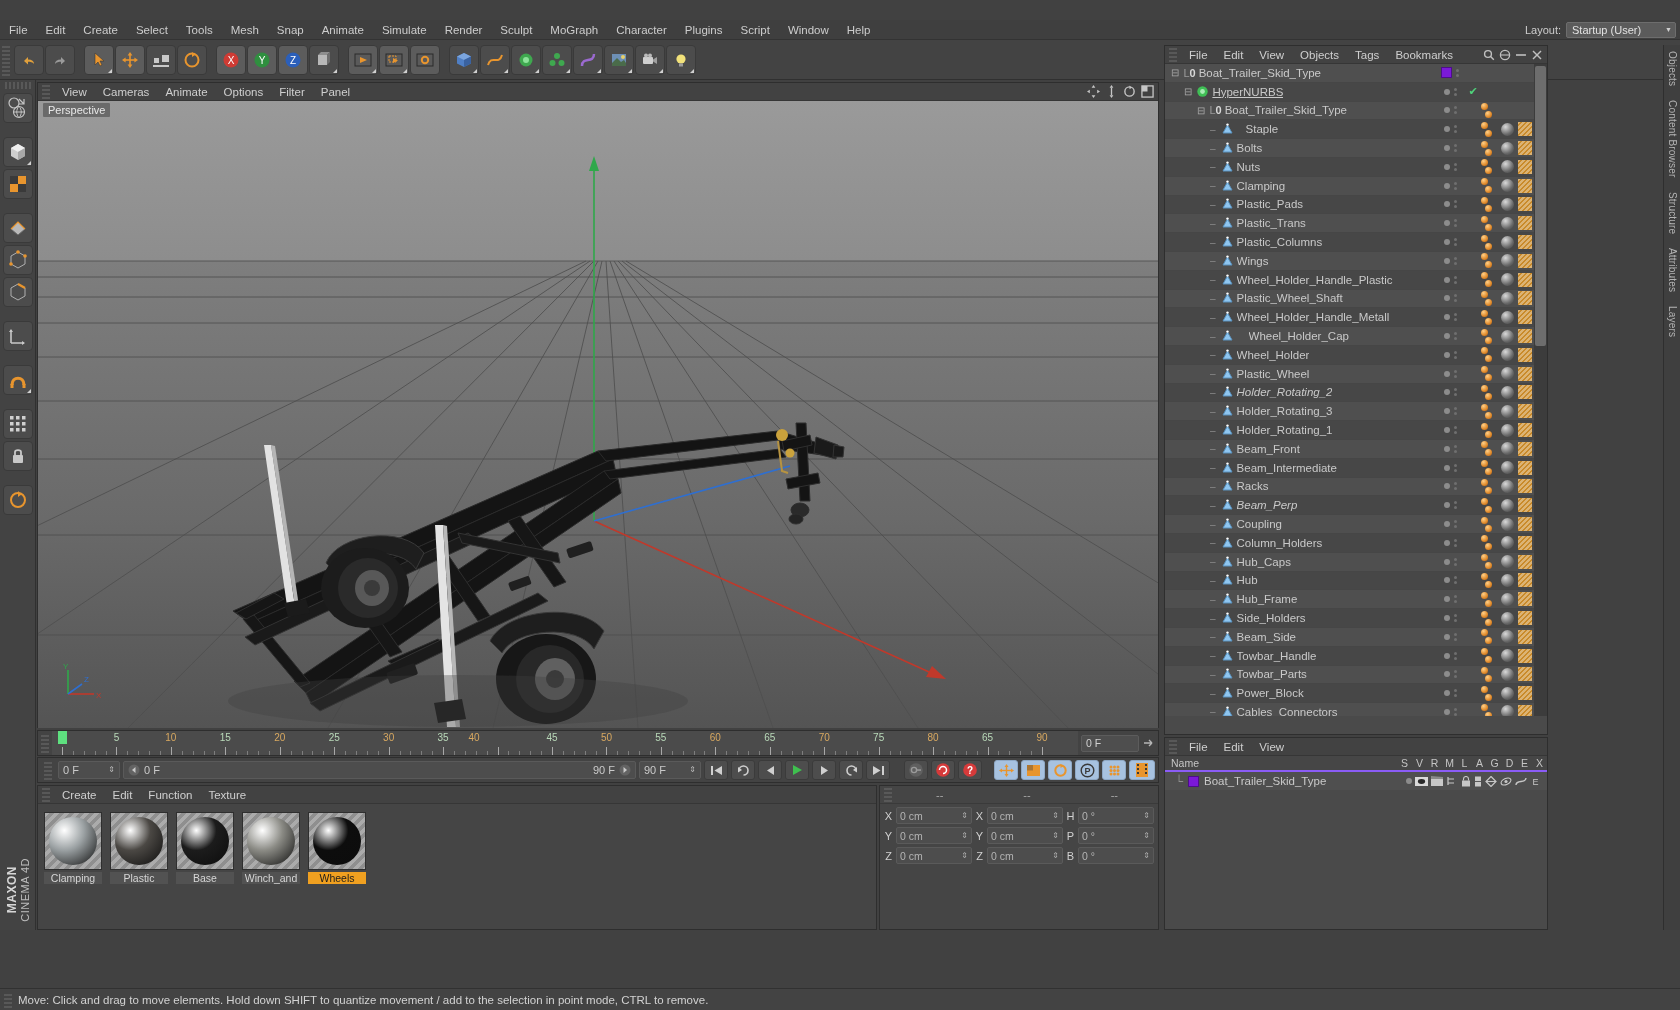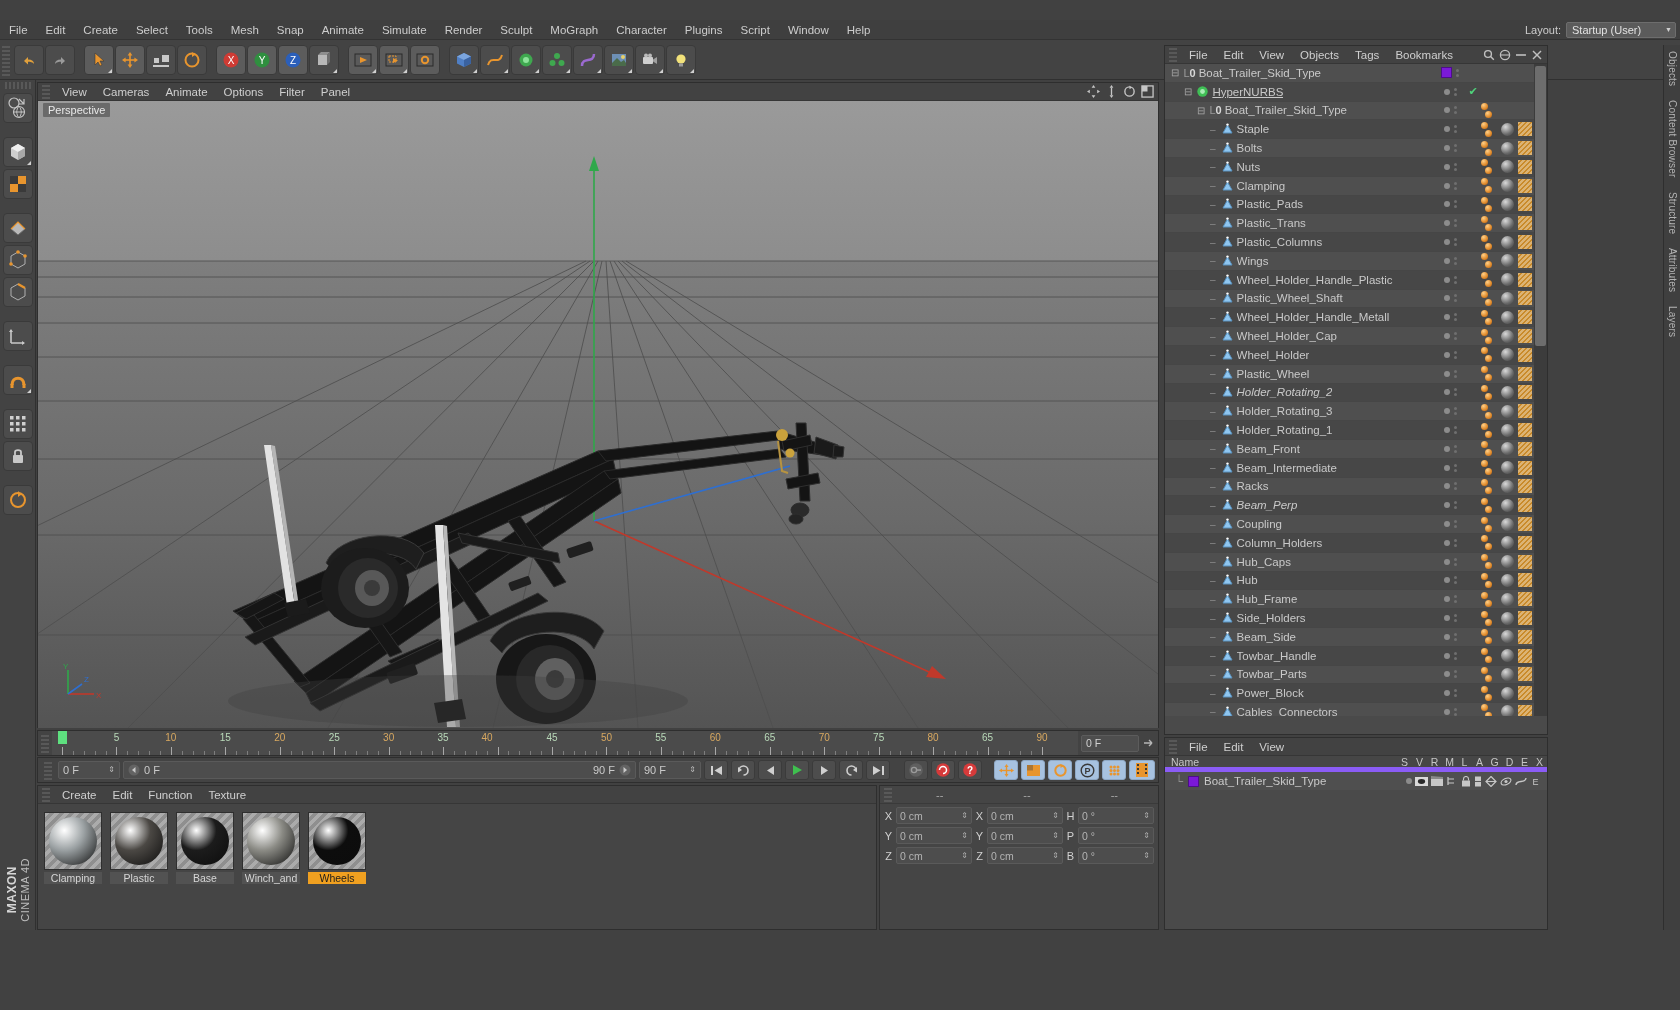--- a/index.html
+++ b/index.html
@@ -242,21 +242,21 @@
      background:#6d6d6d; border-radius:2px;}
 
   
   .attrmgr {
     position:absolute; left:1164px; top:737px; width:384px; height:193px;
     background:#4a4a4a; border:1px solid #2e2e2e;
   }
   .am-menubar { height:18px; background:#424242; display:flex; align-items:center;
       border-bottom:1px solid #363636;}
   .am-header { height:16px; background:#464646; display:flex; align-items:center;
-      border-bottom:5px solid #8b5cf6; font-size:10.5px; color:#c5c5c5;}
+      border-bottom:2px solid #8b5cf6; font-size:10.5px; color:#c5c5c5;}
   .am-header .nm { padding-left:6px; flex:1;}
   .am-header .c { width:15px; text-align:center; }
   .am-row { height:18px; display:flex; align-items:center; background:#4f4f4f;
       font-size:11.5px; color:#c9c9c9; }
 
   
   .rightdock {
     position:absolute; right:0; top:45px; width:17px; height:885px;
     background:#3f3f3f; border-left:1px solid #2e2e2e;
     display:flex; flex-direction:column; align-items:center; padding-top:6px; gap:14px;
@@ -842,21 +842,21 @@
         <div class="tl-tick" style="left: 979.111px; height: 4px; background: rgb(126, 126, 126);"></div>
         <div class="tl-tick" style="left: 990px; height: 8px; background: rgb(168, 168, 168);"></div>
         <div class="tl-num" style="left: 10px;">0</div>
         <div class="tl-num" style="left: 64.4444px;">5</div>
         <div class="tl-num orange" style="left: 118.889px;">10</div>
         <div class="tl-num" style="left: 173.333px;">15</div>
         <div class="tl-num orange" style="left: 227.778px;">20</div>
         <div class="tl-num" style="left: 282.222px;">25</div>
         <div class="tl-num orange" style="left: 336.667px;">30</div>
         <div class="tl-num" style="left: 391.111px;">35</div>
-        <div class="tl-num orange" style="left: 435px;">40</div>
+        <div class="tl-num orange" style="left: 422px;">40</div>
         <div class="tl-num" style="left: 500px;">45</div>
         <div class="tl-num orange" style="left: 554.444px;">50</div>
         <div class="tl-num" style="left: 608.889px;">55</div>
         <div class="tl-num orange" style="left: 663.333px;">60</div>
         <div class="tl-num" style="left: 717.778px;">65</div>
         <div class="tl-num orange" style="left: 772.222px;">70</div>
         <div class="tl-num" style="left: 826.667px;">75</div>
         <div class="tl-num orange" style="left: 881.111px;">80</div>
         <div class="tl-num" style="left: 935.556px;">65</div>
         <div class="tl-num orange" style="left: 990px;">90</div>
@@ -1213,21 +1213,21 @@
             </div>
           </div>
         </div>
         <div class="om-row">
           <div class="om-name" style="padding-left: 45px; max-width: 252px;">
             <span style="color: rgb(140, 140, 140); font-size: 10px; margin-right: 2px;">–</span>
             <svg width="13" height="12" viewBox="0 0 13 12">
               <path d="M6.5 2 L11 10 L2 10 Z" fill="#8fc6f0" stroke="#5a93c0"></path>
               <circle cx="6.5" cy="1.6" r="1.2" fill="#ffffff"></circle>
             </svg>
-            <span style="overflow: hidden; text-overflow: clip; white-space: nowrap;">Staple</span>
+            <span style="overflow: hidden; text-overflow: clip; white-space: nowrap; margin-left: 9px;">Staple</span>
           </div>
           <div class="om-cols">
             <div class="dotcol">
               <span class="dot"></span>
               <span class="dotstack">
                 <span class="dot sm"></span>
                 <span class="dot sm"></span>
               </span>
             </div>
             <div style="width: 16px; text-align: center; color: rgb(79, 210, 122); font-size: 11px;"></div>
@@ -1565,21 +1565,21 @@
             </div>
           </div>
         </div>
         <div class="om-row">
           <div class="om-name" style="padding-left: 45px; max-width: 252px;">
             <span style="color: rgb(140, 140, 140); font-size: 10px; margin-right: 2px;">–</span>
             <svg width="13" height="12" viewBox="0 0 13 12">
               <path d="M6.5 2 L11 10 L2 10 Z" fill="#8fc6f0" stroke="#5a93c0"></path>
               <circle cx="6.5" cy="1.6" r="1.2" fill="#ffffff"></circle>
             </svg>
-            <span style="overflow: hidden; text-overflow: clip; white-space: nowrap;">Wheel_Holder_Cap</span>
+            <span style="overflow: hidden; text-overflow: clip; white-space: nowrap; margin-left: 12px;">Wheel_Holder_Cap</span>
           </div>
           <div class="om-cols">
             <div class="dotcol">
               <span class="dot"></span>
               <span class="dotstack">
                 <span class="dot sm"></span>
                 <span class="dot sm"></span>
               </span>
             </div>
             <div style="width: 16px; text-align: center; color: rgb(79, 210, 122); font-size: 11px;"></div>
@@ -2307,14 +2307,18 @@
   </div>
 
   <div class="rightdock">
     <div class="rd-tab">Objects</div>
     <div class="rd-tab">Content Browser</div>
     <div class="rd-tab">Structure</div>
     <div class="rd-tab">Attributes</div>
     <div class="rd-tab">Layers</div>
   </div>
 
+  <div class="statusbar">
+    <div class="sb-grip"></div>
+    <div class="sb-text">Move: Click and drag to move elements. Hold down SHIFT to quantize movement / add to the selection in point mode, CTRL to remove.</div>
+  </div>
 
 </div>
 
 </body></html>

